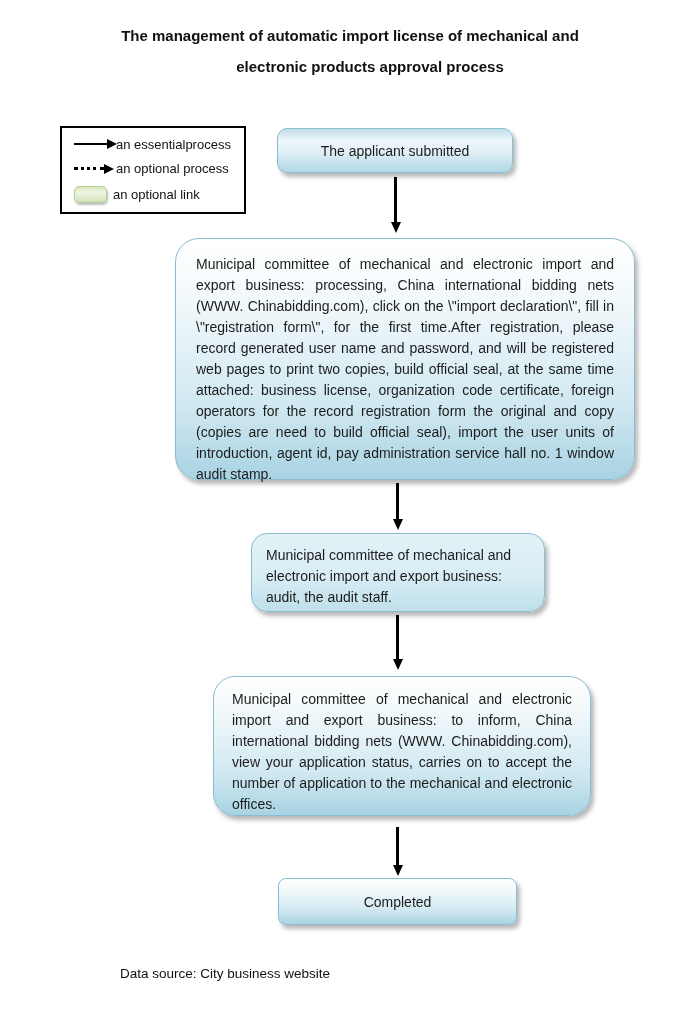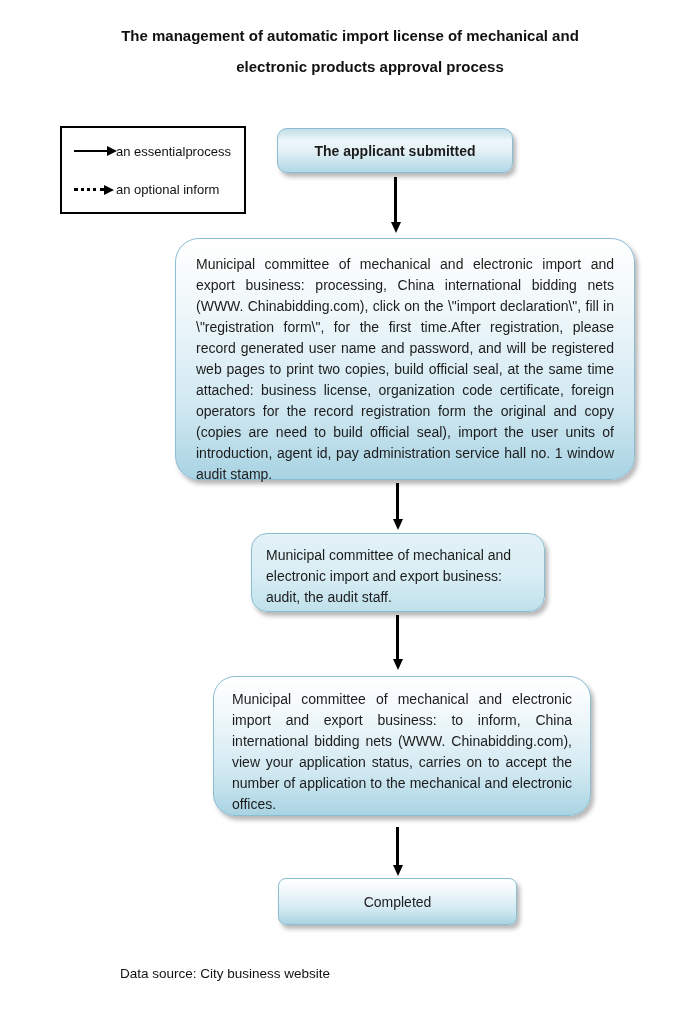--- a/index.html
+++ b/index.html
@@ -71,21 +71,20 @@
   .flow-box {
     position: absolute;
     box-sizing: border-box;
     border: 1px solid #8abcd2;
     color: #1c1c1c;
     font-size: 14px;
     box-shadow: 3px 4px 4px rgba(125,125,125,0.55);
   }
   .grad-glossy {
     background: linear-gradient(180deg, #c2dfe9 0%, #eef7fa 28%, #e2f0f6 52%, #c6e2ed 78%, #b3d8e6 100%);
-    font-weight: bold;
   }
   .grad-fade {
     background: linear-gradient(180deg, #ffffff 0%, #f2f9fb 25%, #d2e9f2 68%, #a9d3e3 100%);
   }
   .grad-flat {
     background: linear-gradient(180deg, #e3f2f7 0%, #d8edf4 55%, #bfe0eb 100%);
   }
   .box-center { display: flex; align-items: center; justify-content: center; text-align: center; }
 
   .box-start    { left: 277px; top: 128px; width: 236px; height: 45px; border-radius: 10px; }
@@ -127,21 +126,25 @@
     <div class="t-line">electronic products approval process</div>
   </div>
 
   <div class="legend">
     <div class="legend-row">
       <span class="sw-arrow-solid"></span>
       <span class="legend-label">an essentialprocess</span>
     </div>
     <div class="legend-row">
       <span class="sw-arrow-dotted"></span>
-      <span class="legend-label">an optional inform</span>
+      <span class="legend-label">an optional process</span>
+    </div>
+    <div class="legend-row">
+      <span class="sw-box sw-box-green"></span>
+      <span class="legend-label">an optional link</span>
     </div>
   </div>
 
   <div class="flow-box grad-glossy box-center box-start">
     <span>The applicant submitted</span>
   </div>
 
   <div class="flow-arrow arrow-1"></div>
 
   <div class="flow-box grad-fade box-process">Municipal committee of mechanical and electronic import and export business: processing, China international bidding nets (WWW. Chinabidding.com), click on the \"import declaration\", fill in \"registration form\", for the first time.After registration, please record generated user name and password, and will be registered web pages to print two copies, build official seal, at the same time attached: business license, organization code certificate, foreign operators for the record registration form the original and copy (copies are need to build official seal), import the user units of introduction, agent id, pay administration service hall no. 1 window audit stamp.</div>

